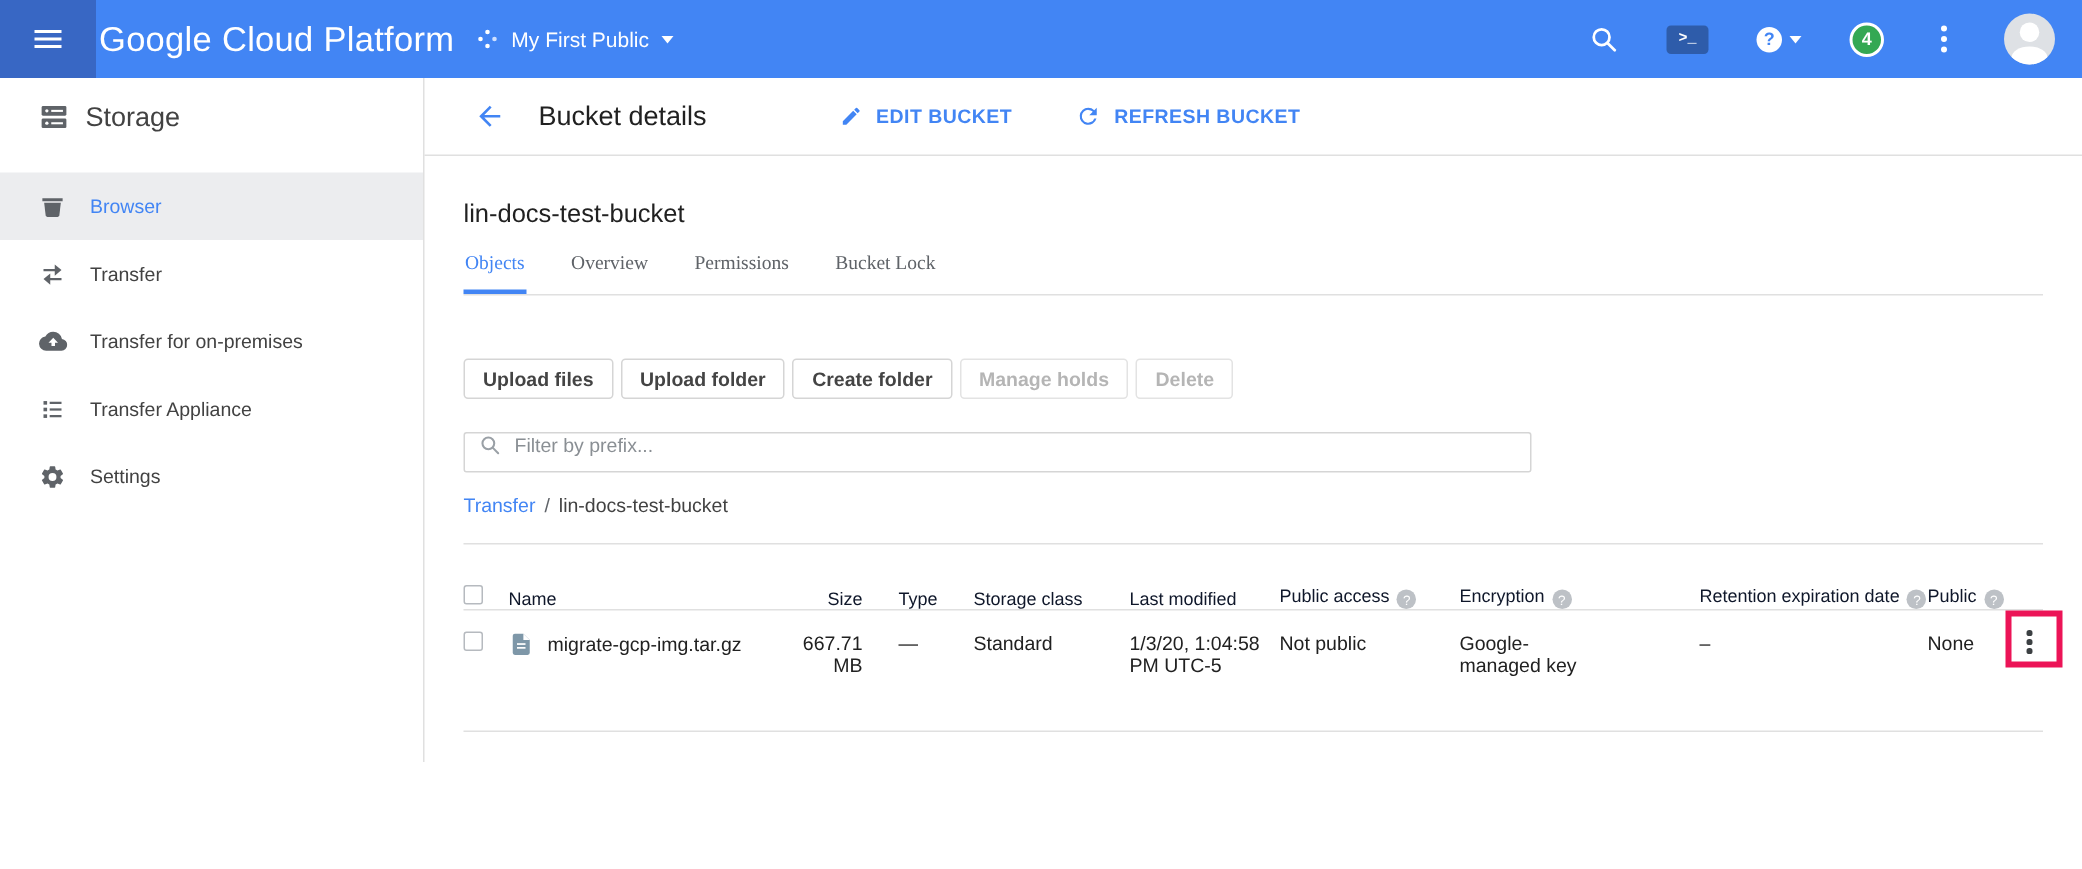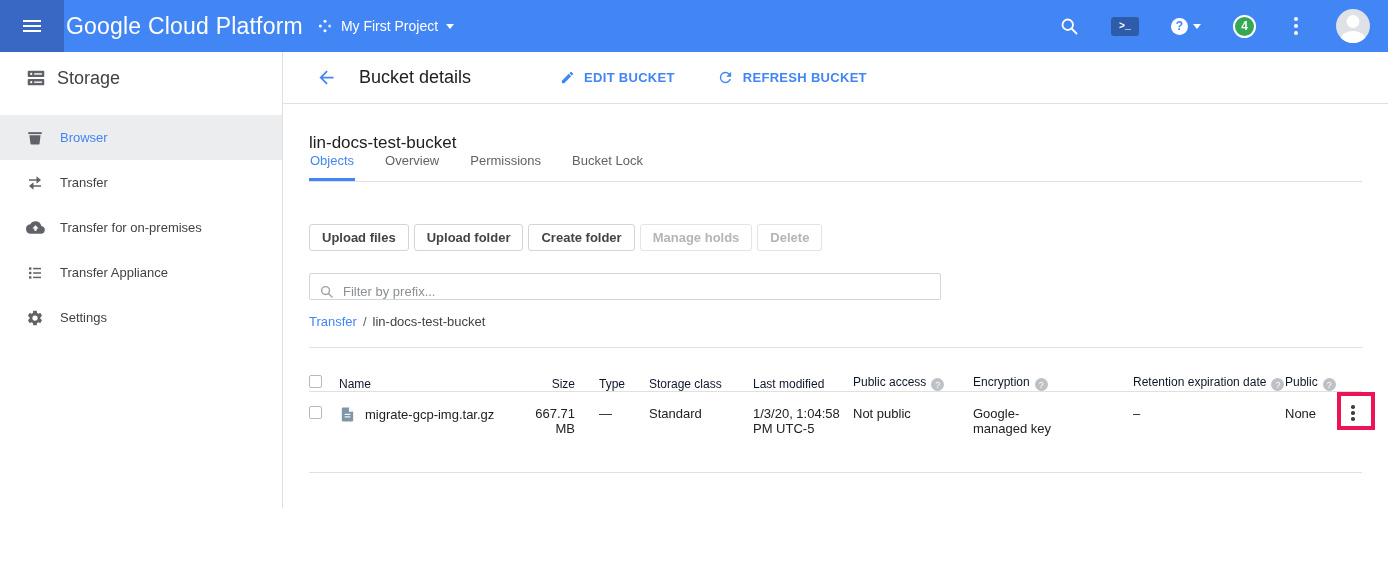--- a/index.html
+++ b/index.html
@@ -44,29 +44,29 @@
   .main-header { height:52px; display:flex; align-items:center; border-bottom:1px solid #E0E0E0; padding-left:31px; }
   .back-btn { width:24px; height:24px; display:flex; align-items:center; justify-content:center; color:var(--accent,#4285F4); cursor:pointer; }
   .page-title { font-size:18px; color:#212121; margin-left:21px; }
   .hdr-btn { display:flex; align-items:center; gap:9px; color:var(--accent,#4285F4); font-size:13px; font-weight:bold; letter-spacing:.3px; cursor:pointer; white-space:nowrap; }
   .hdr-btn.edit { margin-left:89px; }
   .hdr-btn.refresh { margin-left:42px; }
 
   .content { padding:0 26px; }
   .bucket-name { margin-top:29px; font-size:17px; color:#212121; }
 
-  .tabs { display:flex; gap:29px; margin-top:0; border-bottom:1px solid #E0E0E0; }
+  .tabs { display:flex; gap:29px; margin-top:14px; border-bottom:1px solid #E0E0E0;font-family:Liberation Serif, serif; }
   .tab { font-size:13px; color:#5F6368; padding:0 1px 10px; border-bottom:3px solid transparent; cursor:pointer; }
   .tab.active { color:var(--accent,#4285F4); border-bottom-color:var(--accent,#4285F4); }
 
   .actions { display:flex; gap:5px; margin-top:42px; }
   .btn { height:27px; padding:0 12px; background:#fff; border:1px solid #D5D5D5; border-radius:3px; font-size:13px; color:#444; display:flex; align-items:center; cursor:pointer; white-space:nowrap;font-weight:bold; }
   .btn.disabled { color:#B5B5B5; border-color:#E3E3E3; cursor:default; }
 
-  .filter { margin-top:22px; width:632px; height:27px; border:1px solid #D5D5D5; border-radius:2px; display:flex; align-items:flex-end; padding:0 9px; gap:9px; background:#fff; }
+  .filter { margin-top:22px; width:712px; height:27px; border:1px solid #D5D5D5; border-radius:2px; display:flex; align-items:flex-start; padding:0 9px; gap:9px; background:#fff; }
   .filter input { border:0; outline:0; flex:1; font-size:13px; font-family:inherit; color:#333; background:transparent; }
   .filter input::placeholder { color:#8A8F94; }
 
   .breadcrumb { margin-top:14px; font-size:13px; display:flex; gap:6px; align-items:center; }
   .bc-link { color:var(--accent,#4285F4); cursor:pointer; }
   .bc-sep { color:#5F6368; }
   .bc-cur { color:#424242; }
 
   
   .table { margin-top:18px; border-top:1px solid #E0E0E0; }
@@ -111,21 +111,21 @@
     <div class="brand">Google Cloud Platform</div>
     <div class="project-selector">
       <span style="display:flex;">
         <svg width="16" height="16" viewBox="0 0 24 24">
             <circle cx="12" cy="5" r="2.3" fill="#fff"></circle>
             <circle cx="5" cy="12" r="2.3" fill="#fff"></circle>
             <circle cx="19" cy="12" r="2.3" fill="#cfe0ff"></circle>
             <circle cx="12" cy="19" r="2.3" fill="#fff"></circle>
           </svg>
       </span>
-      <span class="project-name">My First Project</span>
+      <span class="project-name">My First Public</span>
       <span class="caret-down"></span>
     </div>
     <div class="topbar-right">
       <div class="tb-btn">
         <svg width="20" height="20" viewBox="0 0 24 24" fill="none" stroke="#fff" stroke-width="2.2" stroke-linecap="round">
             <circle cx="10.5" cy="10.5" r="6.3"></circle>
             <path d="M15.6 15.6 21 21"></path>
           </svg>
       </div>
       <div class="tb-btn">

